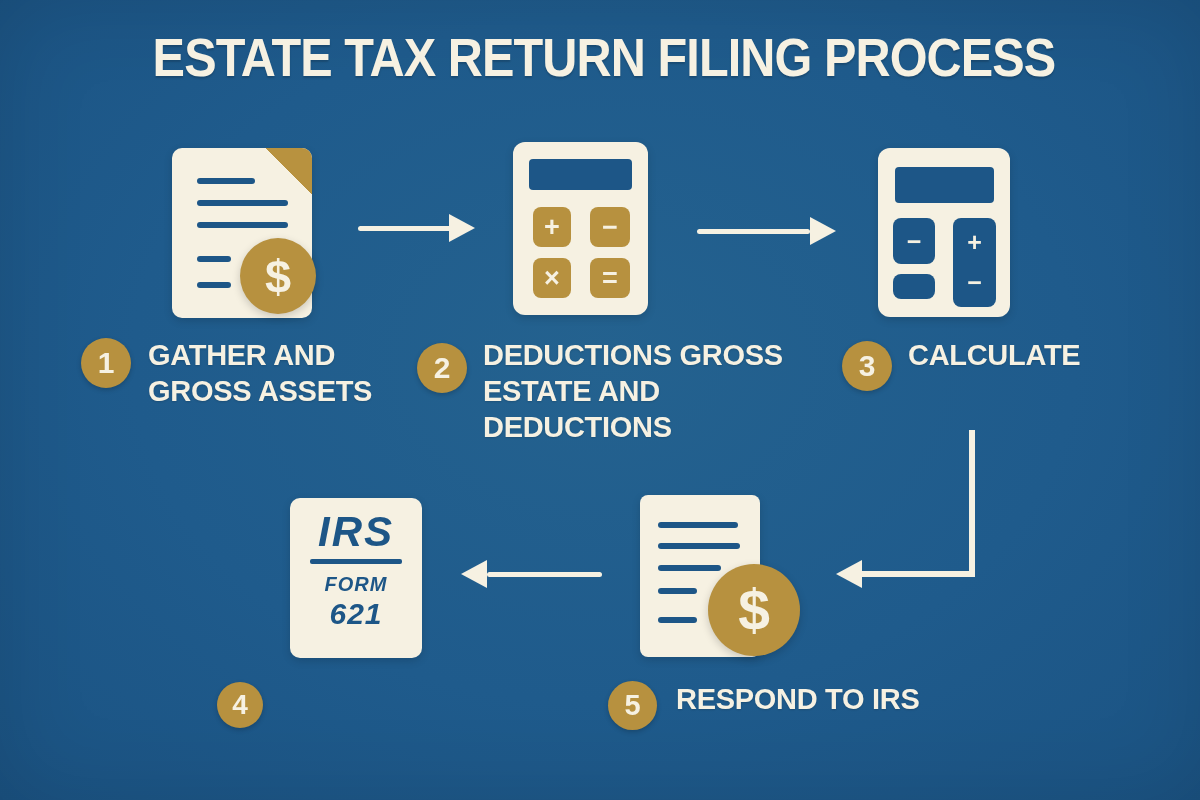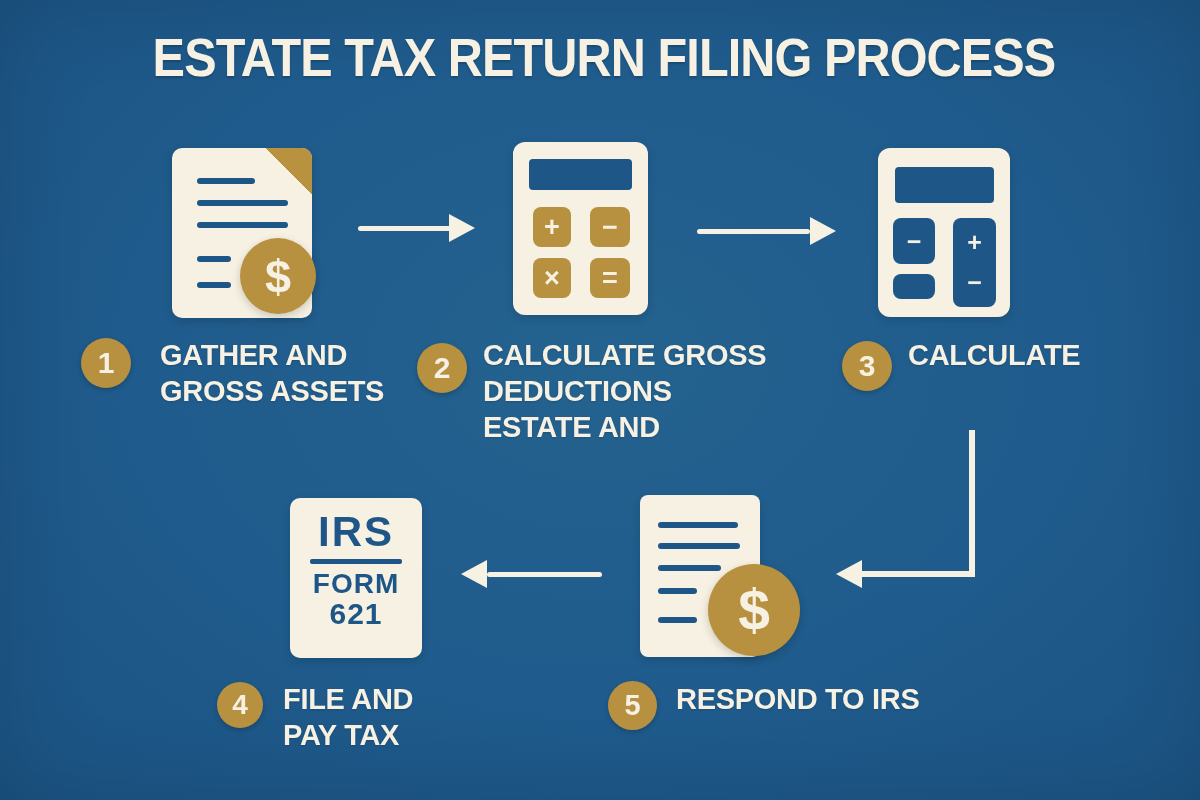--- a/index.html
+++ b/index.html
@@ -41,21 +41,21 @@
   .head-right{position:absolute;width:0;height:0;
     border-top:14px solid transparent;border-bottom:14px solid transparent;
     border-left:26px solid #f6f1e2;}
   .head-left{position:absolute;width:0;height:0;
     border-top:14px solid transparent;border-bottom:14px solid transparent;
     border-right:26px solid #f6f1e2;}
   .irscard{background:#f6f1e2;border-radius:10px;box-shadow:0 3px 8px rgba(0,0,0,0.15);
     display:flex;flex-direction:column;align-items:center;color:#1d5687;}
   .irs-big{font-size:42px;font-weight:bold;letter-spacing:2px;margin-top:12px;line-height:44px;}
   .irs-div{width:92px;height:5px;background:#1d5687;border-radius:2px;margin:5px 0 7px 0;}
-  .irs-form{font-size:28px;font-weight:bold;letter-spacing:1px;line-height:26px;}
+  .irs-form{font-size:20px;font-weight:bold;letter-spacing:1px;line-height:26px;}
   .irs-706{font-size:30px;font-weight:bold;letter-spacing:1px;line-height:34px;}
   .tallbtn{flex-direction:column;justify-content:space-around;padding:4px 0;}
 </style>
 </head>
 <body>
 
 <div class="canvas">
 
   <h1 class="title">ESTATE TAX RETURN FILING PROCESS</h1>
 
@@ -101,32 +101,32 @@
     <div class="cbtn blue" style="left:15px;top:126px;width:42px;height:25px;"></div>
     <div class="cbtn blue tallbtn" style="left:75px;top:70px;width:43px;height:81px;">
       <span>+</span>
       <span>−</span>
     </div>
   </div>
 
   <div class="abs numcircle" style="left:81px;top:338px;width:50px;height:50px;font-size:30px;">
     <span>1</span>
   </div>
-  <div class="abs steplabel" style="left:148px;top:337px;margin-left:12px;">
+  <div class="abs steplabel" style="left:148px;top:337px;">
     <span>GATHER AND</span>
     <span>GROSS ASSETS</span>
   </div>
 
   <div class="abs numcircle" style="left:417px;top:343px;width:50px;height:50px;font-size:30px;">
     <span>2</span>
   </div>
   <div class="abs steplabel" style="left:483px;top:337px;">
-    <span>CALCULATE GROSS</span>
+    <span>DEDUCTIONS GROSS</span>
+    <span>ESTATE AND</span>
     <span>DEDUCTIONS</span>
-    <span>ESTATE AND</span>
   </div>
 
   <div class="abs numcircle" style="left:842px;top:341px;width:50px;height:50px;font-size:30px;">
     <span>3</span>
   </div>
   <div class="abs steplabel" style="left:908px;top:337px;">
     <span>CALCULATE</span>
   </div>
 
   <div class="shaft" style="left:969px;top:430px;width:6px;height:147px;border-radius:0;"></div>
@@ -140,33 +140,29 @@
     <div class="dline" style="left:18px;top:93px;width:39px;"></div>
     <div class="dline" style="left:18px;top:122px;width:39px;"></div>
     <div class="coin" style="left:68px;top:69px;width:92px;height:92px;font-size:57px;">
       <span>$</span>
     </div>
   </div>
 
   <div class="shaft" style="left:487px;top:572px;width:115px;height:5px;"></div>
   <div class="head-left" style="left:461px;top:560px;"></div>
 
-  <div class="abs irscard" style="left:290px;top:498px;width:132px;height:160px;">
+  <div class="abs irscard" style="left:290px;top:498px;width:132px;height:160px;font-style:italic;">
     <div class="irs-big">IRS</div>
     <div class="irs-div"></div>
     <div class="irs-form">FORM</div>
     <div class="irs-706">621</div>
   </div>
 
   <div class="abs numcircle" style="left:217px;top:682px;width:46px;height:46px;font-size:28px;">
     <span>4</span>
-  </div>
-  <div class="abs steplabel" style="left:283px;top:681px;">
-    <span>FILE AND</span>
-    <span>PAY TAX</span>
   </div>
 
   <div class="abs numcircle" style="left:608px;top:681px;width:49px;height:49px;font-size:29px;">
     <span>5</span>
   </div>
   <div class="abs steplabel" style="left:676px;top:681px;text-align:right;">
     <span>RESPOND TO IRS</span>
   </div>
 
 </div>

